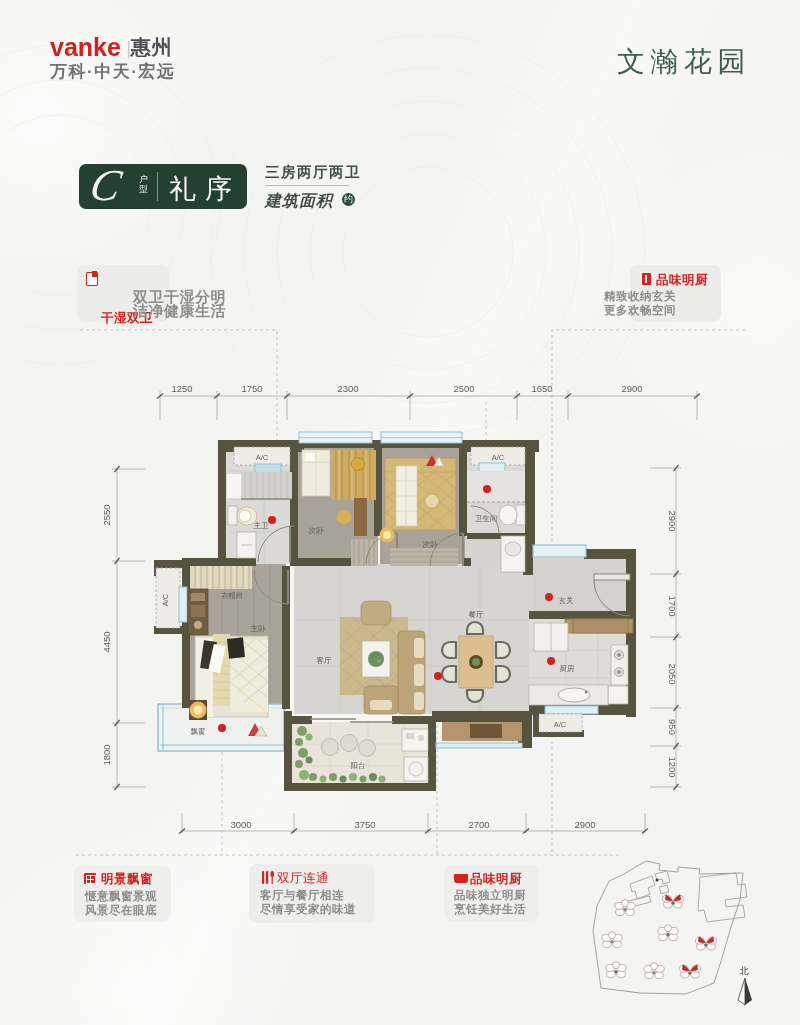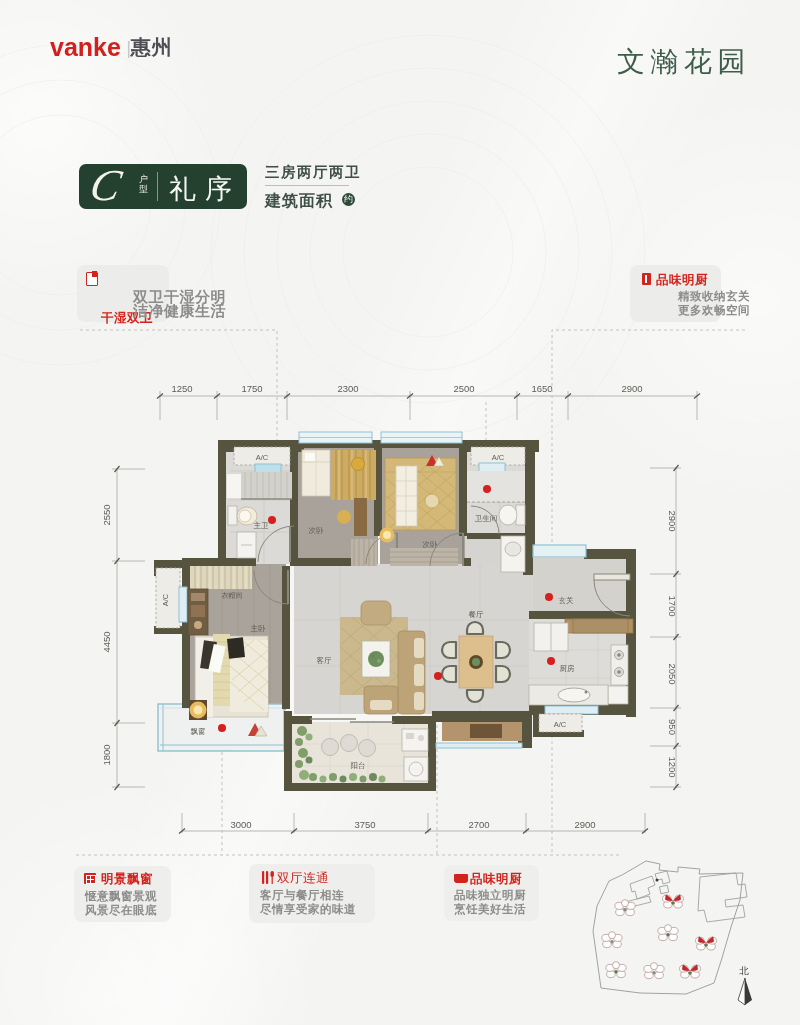--- a/index.html
+++ b/index.html
@@ -30,54 +30,55 @@
         <circle cx="60" cy="205" r="160"></circle>
     </g>
   </svg>
 
   <div class="abs" style="left:50px;top:33px;width:300px;height:28px;">
     <span style="color:#d2201e;font-size:25px;font-weight:bold;letter-spacing:0px;">vanke</span>
     <span style="color:#c9c9c9;font-size:19px;font-weight:200;position:relative;top:-2px;left:1px;">|</span>
     <span style="color:#4d4e54;font-size:20px;font-weight:bold;position:relative;top:-2px;left:-4px;letter-spacing:1px;">惠州</span>
   </div>
 
+  <div class="abs" style="left:50px;top:60px;width:300px;color:#717175;font-size:17px;font-weight:bold;letter-spacing:1.5px;">万科·中天·宏远</div>
 
   <div class="abs" style="left:617px;top:43px;width:200px;color:#3e5c4b;font-size:28px;letter-spacing:5.5px;font-weight:500;">文瀚花园</div>
 
   <div class="abs" style="left:79px;top:164px;width:168px;height:45px;background:#24402f;border-radius:7px;">
 
     <span class="abs" style="left:12px;top:-4px;color:#f2f2ea;font-family:'Liberation Serif',serif;font-style:italic;font-size:44px;display:inline-block;transform:skewX(-12deg);">C</span>
 
     <span class="abs" style="left:60px;top:10px;color:#e8e8e0;font-size:9px;line-height:10px;">户<br>型</span>
 
     <span class="abs" style="left:78px;top:8px;width:1px;height:29px;background:rgba(255,255,255,.45);"></span>
 
     <span class="abs" style="left:90px;top:7px;color:#f5f5ef;font-size:27px;letter-spacing:9px;font-family:'Liberation Serif',serif;">礼序</span>
   </div>
 
   <div class="abs" style="left:265px;top:163px;color:#3f4f47;font-size:14.5px;font-weight:bold;letter-spacing:1.5px;">三房两厅两卫</div>
 
   <div class="abs" style="left:265px;top:185px;width:84px;height:1px;background:#bcbcba;"></div>
 
-  <div class="abs" style="left:265px;top:191px;color:#3f4f47;font-size:16px;font-weight:bold;letter-spacing:1px;">建筑面积</div>
+  <div class="abs" style="left:265px;top:191px;color:#3f4f47;font-size:16px;font-weight:bold;letter-spacing:1px;font-style:italic;">建筑面积</div>
 
   <div class="abs" style="left:342px;top:193px;width:13px;height:13px;border-radius:50%;background:#2c4839;color:#fff;font-size:9px;text-align:center;line-height:13px;">约</div>
 
 
   <div class="abs" style="left:77px;top:265px;width:92px;height:57px;background:#ececea;border-radius:8px;"></div>
   <div class="abs" style="left:86px;top:272px;width:10px;height:12px;background:#fff;border:1px solid #d3231c;border-radius:1px;"></div>
   <div class="abs" style="left:92px;top:271px;width:5px;height:6px;background:#d3231c;"></div>
   <div class="abs" style="left:101px;top:271px;color:#d3231c;font-size:12.5px;font-weight:bold;letter-spacing:0.5px;margin-top:39px;">干湿双卫</div>
   <div class="abs" style="left:85px;top:290px;color:#8c8c8a;font-size:15px;font-weight:bold;line-height:13.5px;letter-spacing:0.5px;margin-left:48px;">双卫干湿分明<br>洁净健康生活</div>
 
   <div class="abs" style="left:630px;top:265px;width:91px;height:57px;background:#ececea;border-radius:8px;"></div>
   <div class="abs" style="left:642px;top:273px;width:9px;height:12px;background:#d3231c;border-radius:1px;"></div>
   <div class="abs" style="left:645px;top:275px;width:1.5px;height:8px;background:#fff;"></div>
   <div class="abs" style="left:656px;top:272px;color:#d3231c;font-size:12.5px;font-weight:bold;letter-spacing:0.5px;">品味明厨</div>
-  <div class="abs" style="left:678px;top:290px;color:#8c8c8a;font-size:11.5px;font-weight:bold;line-height:13.5px;letter-spacing:0.5px;text-align:right;">精致收纳玄关<br>更多欢畅空间</div>
+  <div class="abs" style="left:604px;top:290px;color:#8c8c8a;font-size:11.5px;font-weight:bold;line-height:13.5px;letter-spacing:0.5px;text-align:right;">精致收纳玄关<br>更多欢畅空间</div>
 
   <div class="abs" style="left:74px;top:866px;width:97px;height:56px;background:#eeeeec;border-radius:8px;"></div>
   <div class="abs" style="left:84px;top:873px;width:12px;height:11px;background:#d3231c;border-radius:1px;"></div>
   <div class="abs" style="left:86px;top:875px;width:8px;height:7px;background:#d3231c;border:1px solid #fff;"></div>
   <div class="abs" style="left:89.5px;top:875px;width:1px;height:9px;background:#fff;"></div>
   <div class="abs" style="left:86px;top:878.5px;width:8px;height:1px;background:#fff;"></div>
   <div class="abs" style="left:101px;top:871px;color:#d3231c;font-size:12.5px;font-weight:bold;letter-spacing:0.5px;">明景飘窗</div>
   <div class="abs" style="left:85px;top:890px;color:#8c8c8a;font-size:11.5px;font-weight:bold;line-height:13.5px;letter-spacing:0.5px;text-align:center;">惬意飘窗景观<br>风景尽在眼底</div>
 
   <div class="abs" style="left:249px;top:864px;width:126px;height:59px;background:#eeeeec;border-radius:8px;"></div>

